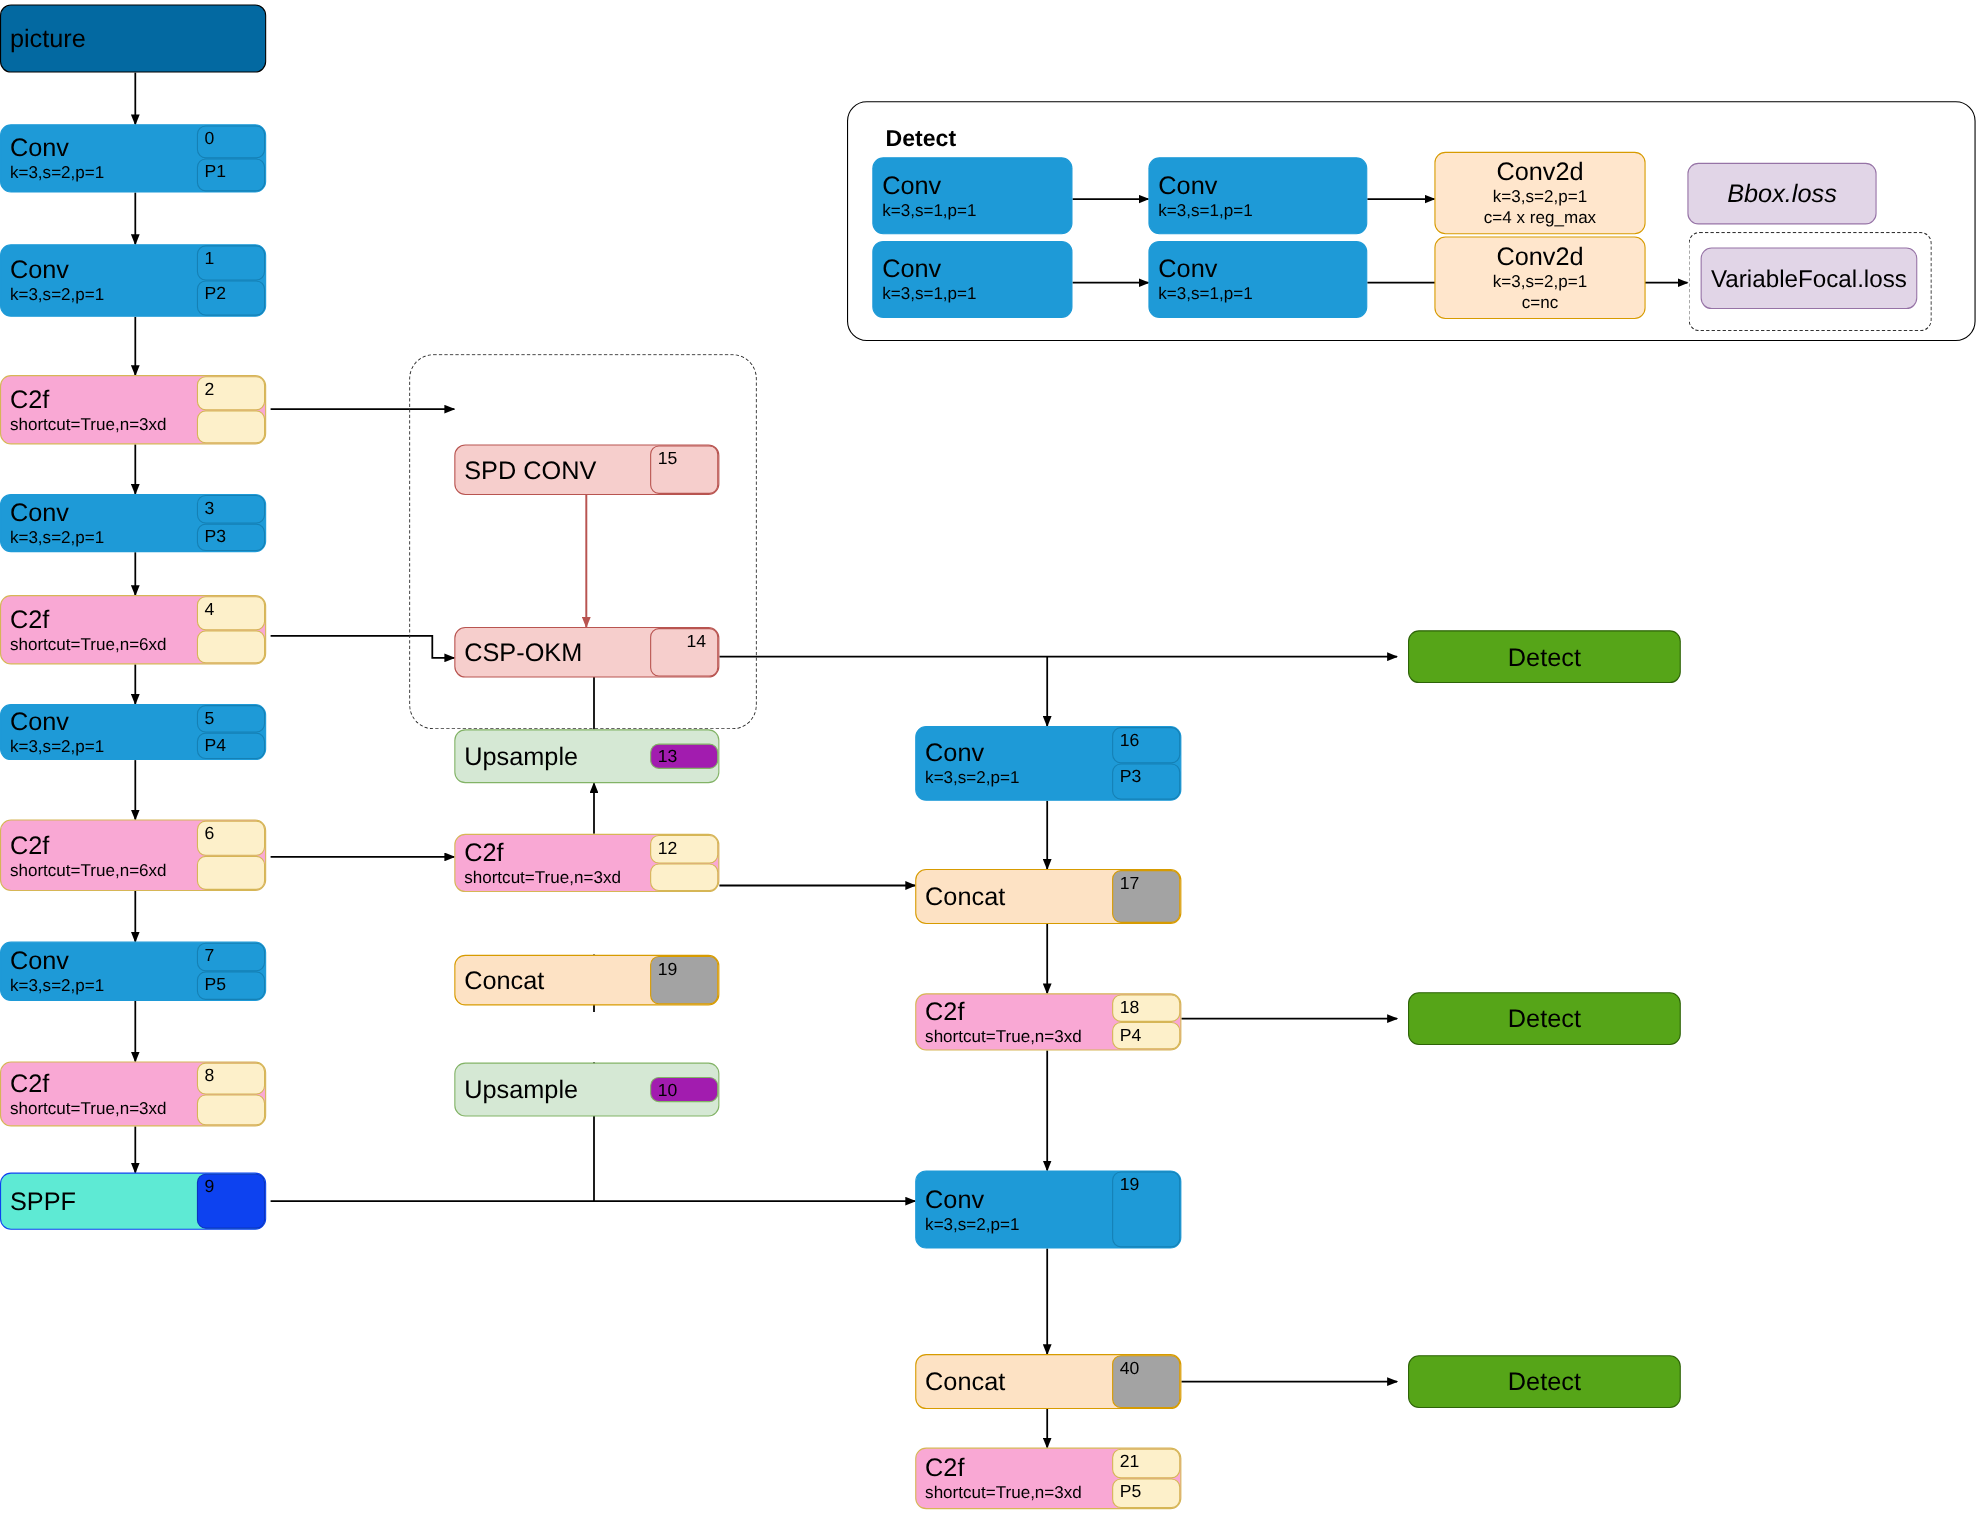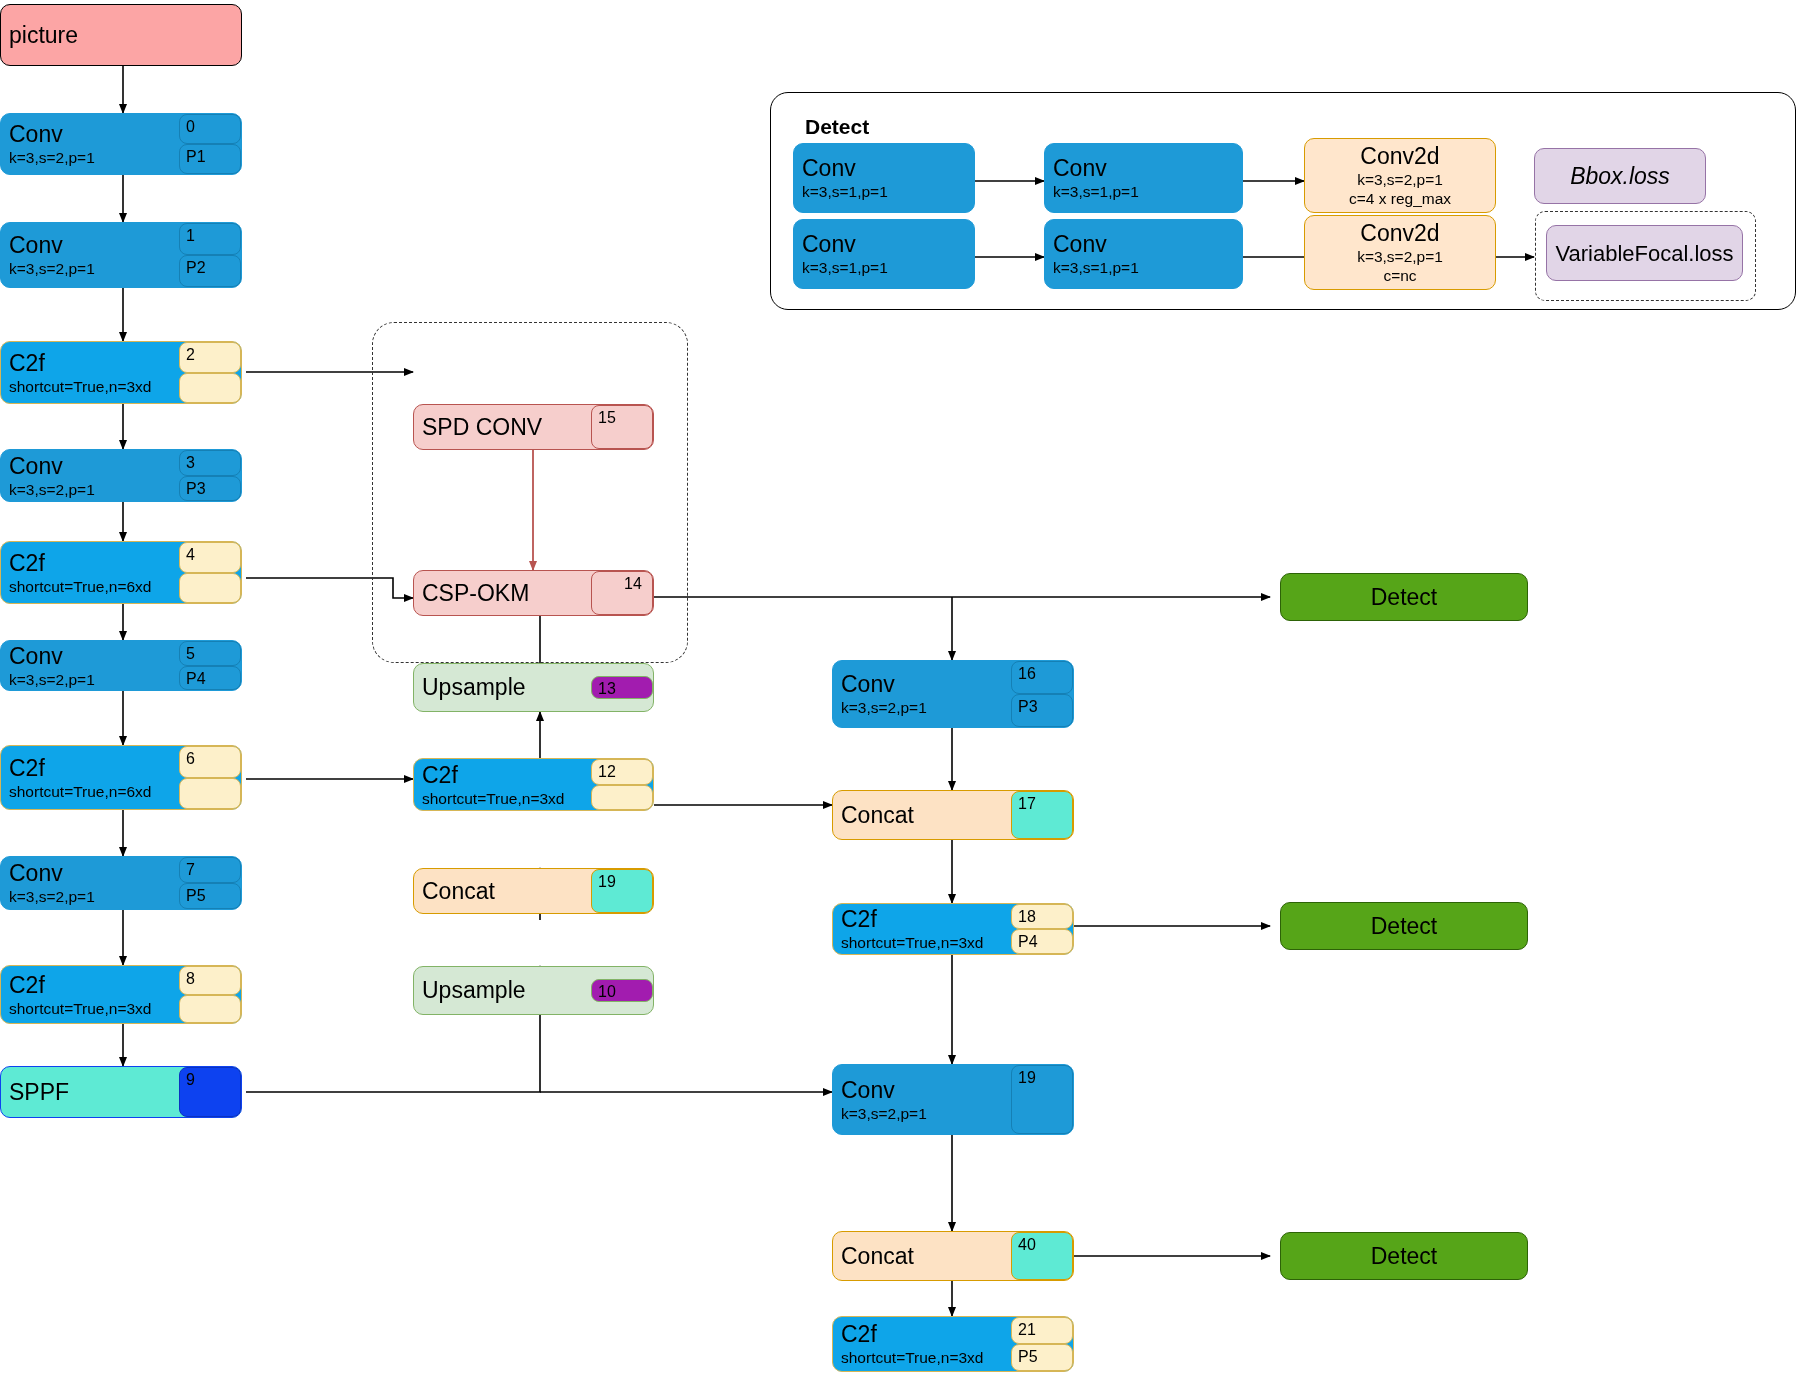--- a/index.html
+++ b/index.html
@@ -15,38 +15,38 @@
   .node .tag{flex:1;box-sizing:border-box;font-size:16px;line-height:18px;padding:3px 0 0 6px;display:block;border-radius:8px;}
   .node .tag.empty{color:transparent;}
 
   
   .n-blue{background:#1e9ad7;border:1px solid #1e9ad7;}
   .n-blue .tag{border:1px solid #1580b5;background:#1e9ad7;}
   
   .n-bblue{background:#5eead4;border:1px solid #0d42f0;}
   .n-bblue .tag{border:1px solid #0b32c0;background:#0d42f0;}
   
-  .n-yellow{background:#0ea5e9;border:1px solid #d6b656;}
+  .n-yellow{background:#f9a8d4;border:1px solid #d6b656;}
   .n-yellow .tag{border:1px solid #d6b656;background:#fdf0ca;}
   
   .n-orange{background:#fde2c4;border:1px solid #d79b00;}
-  .n-orange .tag{border:1px solid #d79b00;background:#5eead4;}
+  .n-orange .tag{border:1px solid #d79b00;background:#a3a3a3;}
   
   .n-green{background:#d5e8d4;border:1px solid #82b366;align-items:center;}
   .n-green .tag{border:1px solid #82b366;background:#a21caf;}
   
   .n-red{background:#f6cecc;border:1px solid #b85450;}
   .n-red .tag{border:1px solid #b85450;background:#f6cecc;}
   
   .n-dgreen{background:#56a518;border:1px solid #2d6307;}
   .n-dgreen .body{align-items:center;}
   
   .n-purple{background:#e1d5e7;border:1px solid #9673a6;}
   
-  .n-white{background:#fca5a5;border:1px solid #000000;}
+  .n-white{background:#0369a1;border:1px solid #000000;}
   
   .n-peach{background:#ffe6cc;border:1px solid #d79b00;}
   .n-peach .body{align-items:center;text-align:center;}
 
   .center .body{align-items:center;text-align:center;}
 
   
   .group-solid{position:absolute;box-sizing:border-box;border:1.5px solid #000;border-radius:18px;background:transparent;}
   .group-dash{position:absolute;box-sizing:border-box;border:1.7px dashed #333;border-radius:22px;background:transparent;}
   .group-dot{position:absolute;box-sizing:border-box;border:1.7px dashed #333;border-radius:10px;background:transparent;}

